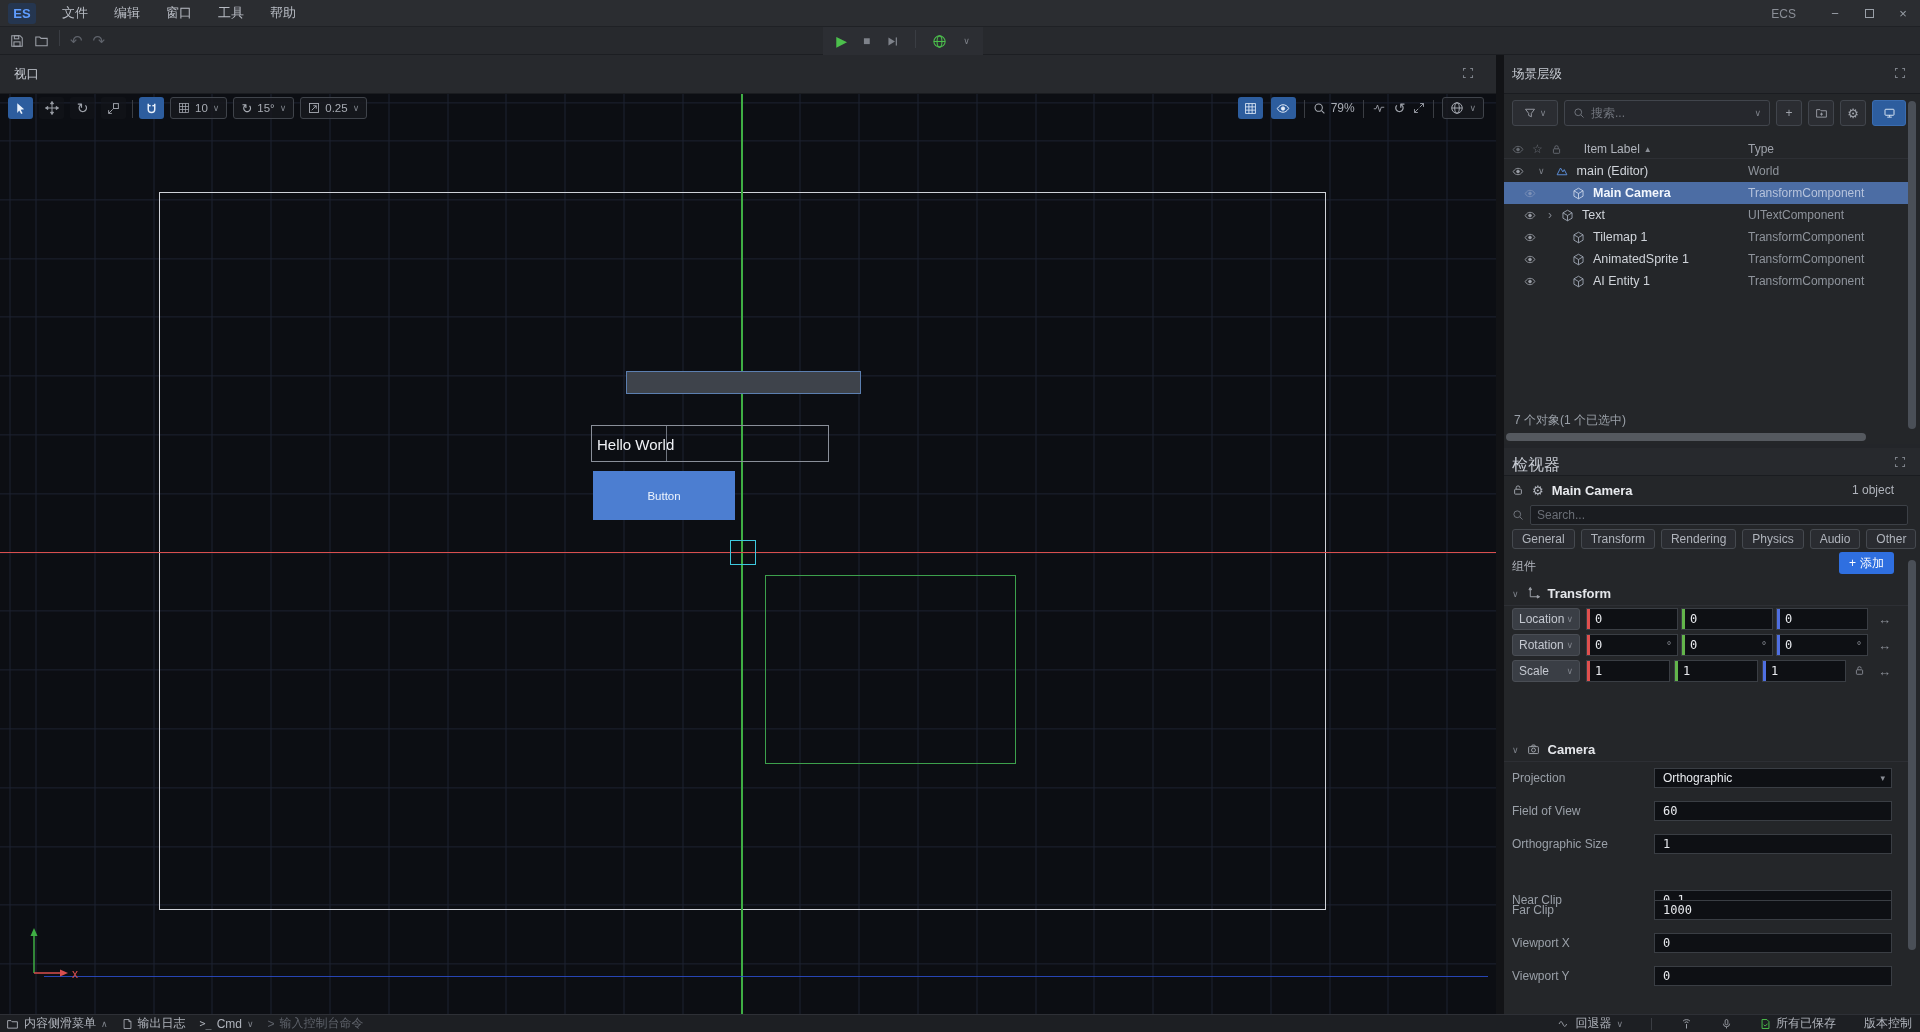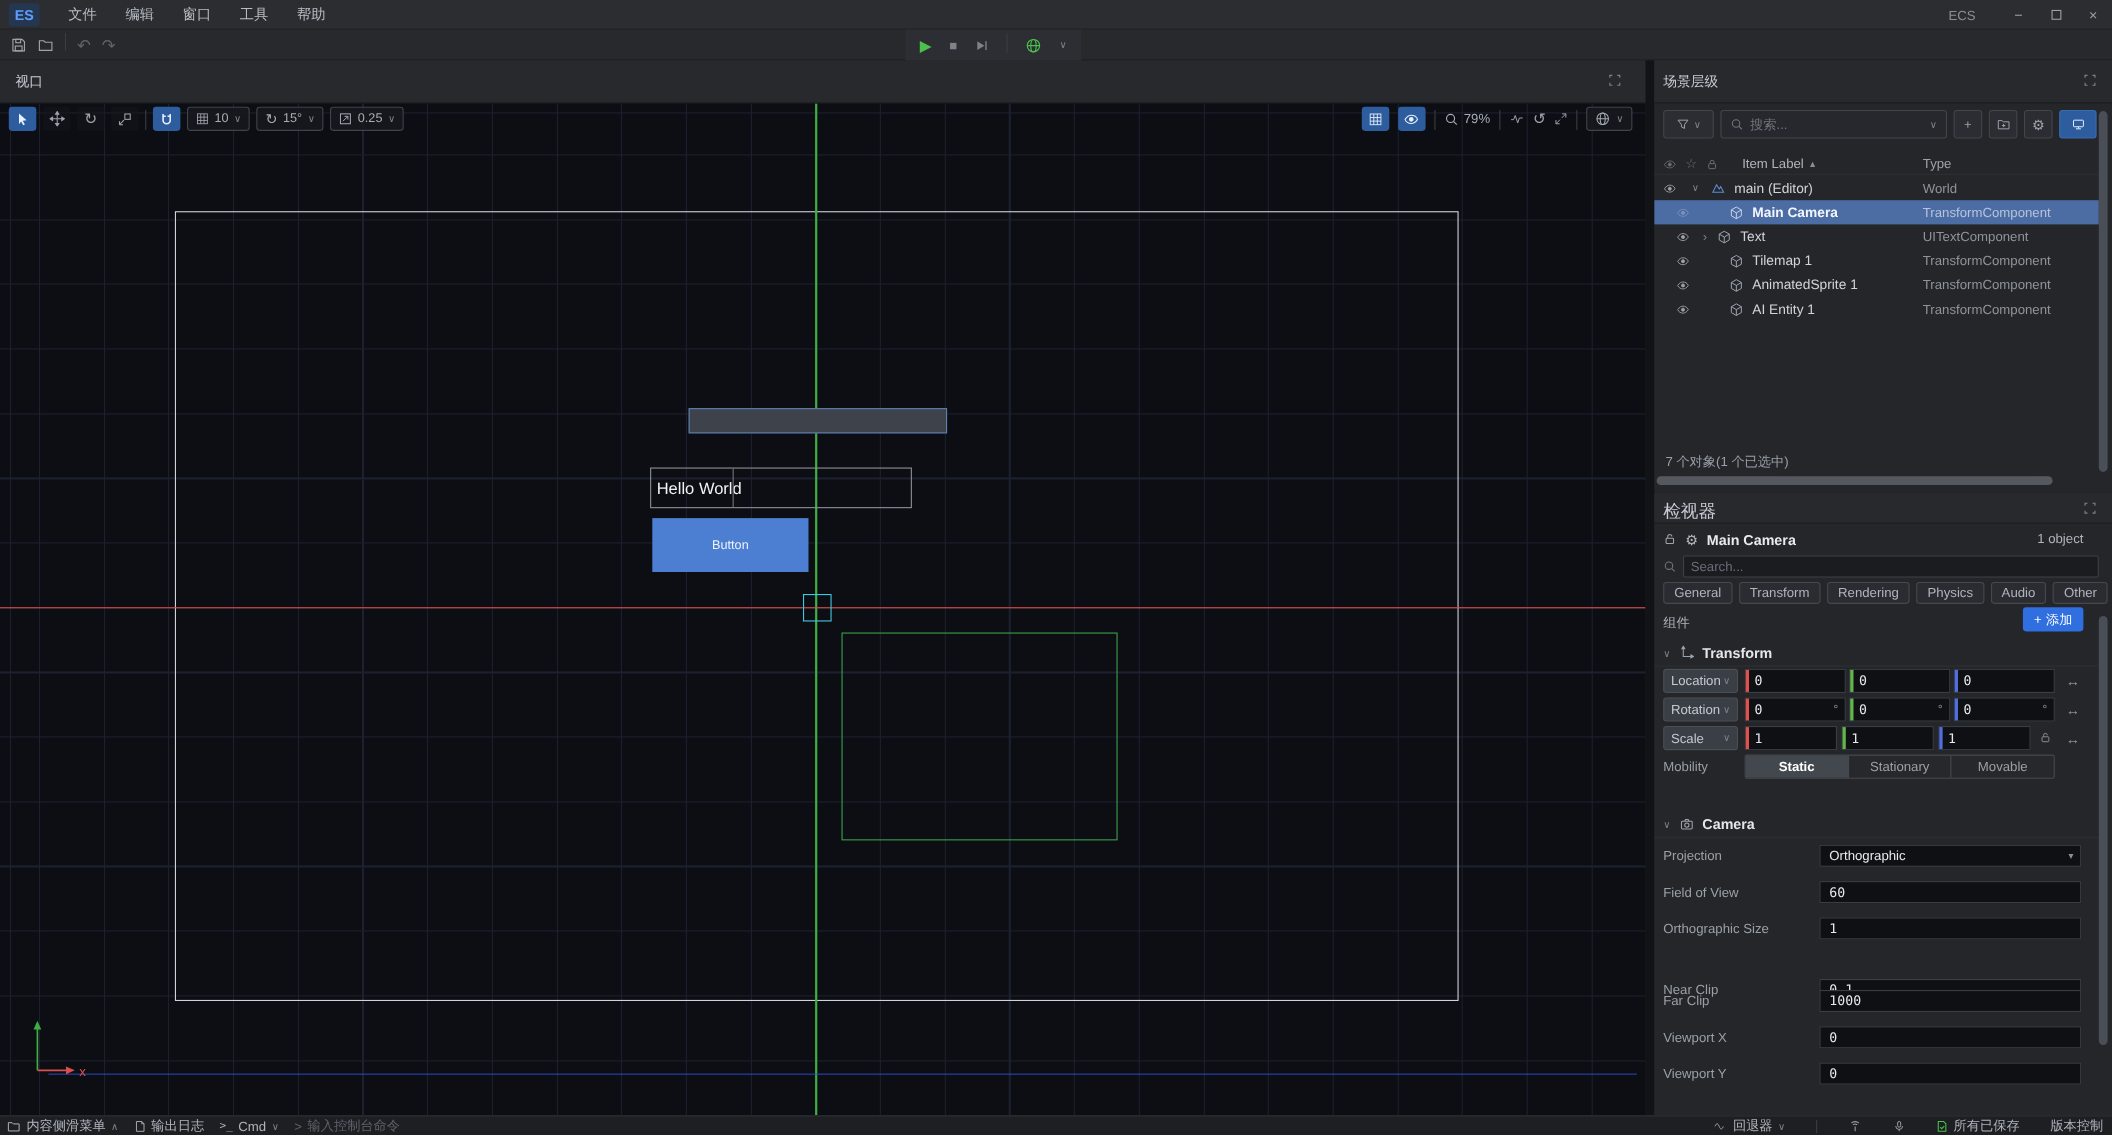--- a/index.html
+++ b/index.html
@@ -607,28 +607,20 @@
         </div>
       <span class="ic" style="position:absolute;left:350px;top:5px;color:#8a8e96">
         <svg width="11" height="11" viewBox="0 0 16 16" stroke="currentColor" fill="none" stroke-width="1.3">
             <rect x="3.5" y="7" width="9" height="6.5" rx="1"></rect>
             <path d="M5.5 7V5a2.5 2.5 0 015 0"></path>
           </svg>
       </span>
       <span class="resize-ic" style="left:374px;top:4px">↔</span>
     </div>
 
-    <div class="abs" style="left:0;top:238px;width:404px;height:22px">
-      <span class="prop-label" style="top:4px">Mobility</span>
-      <div class="mob-seg">
-        <div class="mob-cell active">Static</div>
-        <div class="mob-cell">Stationary</div>
-        <div class="mob-cell">Movable</div>
-      </div>
-    </div>
 
     <div class="sect-head" style="top:290px">
       <span class="chev">∨</span>
       <span class="ic">
         <svg width="13" height="13" viewBox="0 0 16 16" stroke="currentColor" fill="none" stroke-width="1.2">
             <rect x="2" y="4.5" width="12" height="8.5" rx="1"></rect>
             <circle cx="8" cy="8.7" r="2.4"></circle>
             <path d="M5.5 4.5L6.5 2.5h3l1 2"></path>
           </svg>
       </span>

